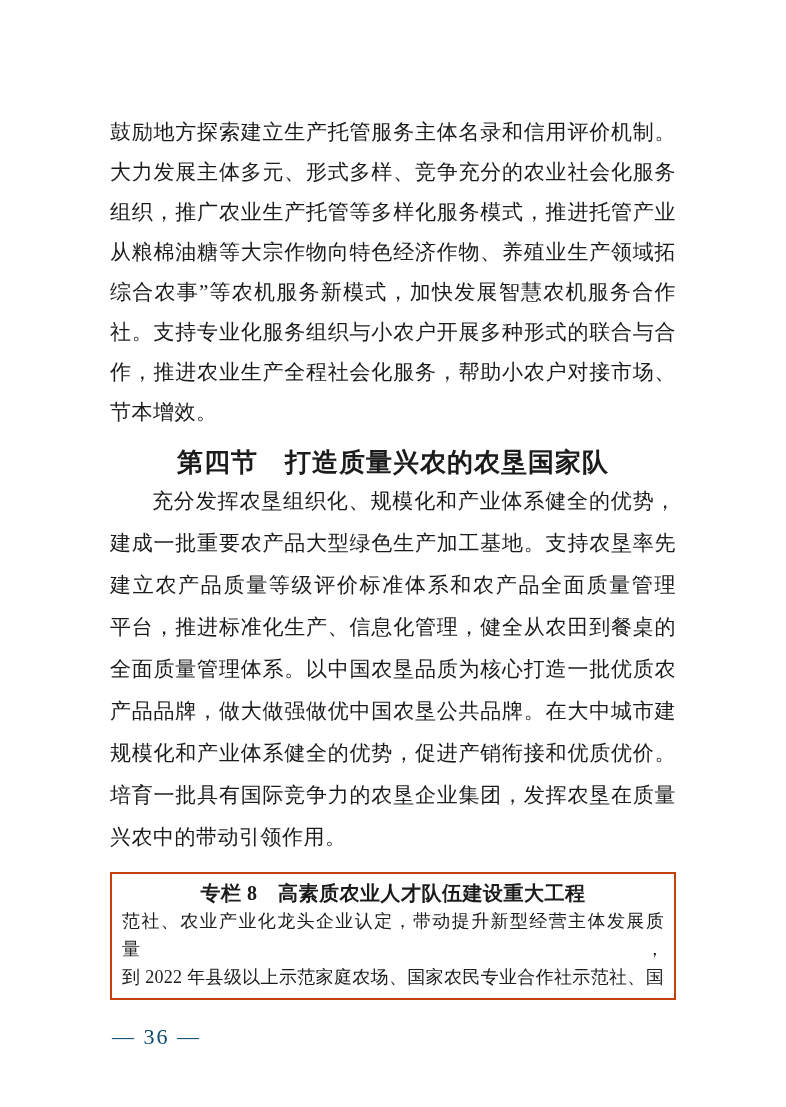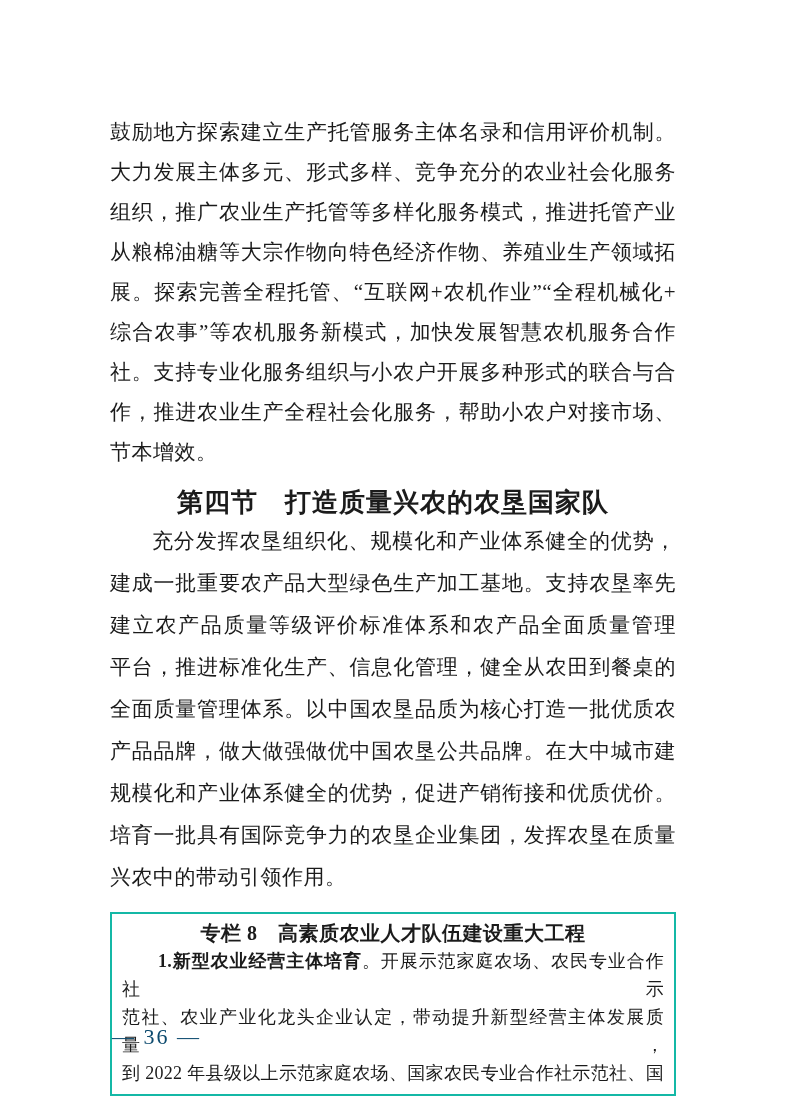--- a/index.html
+++ b/index.html
@@ -44,21 +44,21 @@
   .section-heading {
     margin-top: 14px;
     font-size: 26px;
     font-weight: bold;
     line-height: 34px;
     text-align: center;
     letter-spacing: 1px;
   }
   .callout-box {
     margin-top: 14px;
-    border: 2px solid #14b8a6;
+    border: 2px solid #c2410c;
     padding: 5px 10px 7px 10px;
     box-sizing: border-box;
   }
   .box-title {
     font-size: 20px;
     font-weight: bold;
     text-align: center;
     line-height: 28px;
     letter-spacing: 0.5px;
   }
@@ -85,21 +85,20 @@
 </head>
 <body>
 
 <div class="text-column">
 
   <div class="para para1">
     <div class="line full">鼓励地方探索建立生产托管服务主体名录和信用评价机制。</div>
     <div class="line full">大力发展主体多元、形式多样、竞争充分的农业社会化服务</div>
     <div class="line full">组织，推广农业生产托管等多样化服务模式，推进托管产业</div>
     <div class="line full">从粮棉油糖等大宗作物向特色经济作物、养殖业生产领域拓</div>
-    <div class="line full">展。探索完善全程托管、“互联网+农机作业”“全程机械化+</div>
     <div class="line full">综合农事”等农机服务新模式，加快发展智慧农机服务合作</div>
     <div class="line full">社。支持专业化服务组织与小农户开展多种形式的联合与合</div>
     <div class="line full">作，推进农业生产全程社会化服务，帮助小农户对接市场、</div>
     <div class="line">节本增效。</div>
   </div>
 
   <div class="section-heading">第四节　打造质量兴农的农垦国家队</div>
 
   <div class="para para2">
     <div class="line full indent2">充分发挥农垦组织化、规模化和产业体系健全的优势，</div>
@@ -108,20 +107,19 @@
     <div class="line full">平台，推进标准化生产、信息化管理，健全从农田到餐桌的</div>
     <div class="line full">全面质量管理体系。以中国农垦品质为核心打造一批优质农</div>
     <div class="line full">产品品牌，做大做强做优中国农垦公共品牌。在大中城市建</div>
     <div class="line full">规模化和产业体系健全的优势，促进产销衔接和优质优价。</div>
     <div class="line full">培育一批具有国际竞争力的农垦企业集团，发挥农垦在质量</div>
     <div class="line">兴农中的带动引领作用。</div>
   </div>
 
   <div class="callout-box">
     <div class="box-title">专栏 8　高素质农业人才队伍建设重大工程</div>
-    <div class="box-line full box-indent"><span class="bold">1.新型农业经营主体培育</span><span>。开展示范家庭农场、农民专业合作社示</span></div>
     <div class="box-line full">范社、农业产业化龙头企业认定，带动提升新型经营主体发展质量，</div>
     <div class="box-line full">到 2022 年县级以上示范家庭农场、国家农民专业合作社示范社、国</div>
   </div>
 
 </div>
 
 <div class="page-footer">— 36 —</div>
 
 </body></html>

